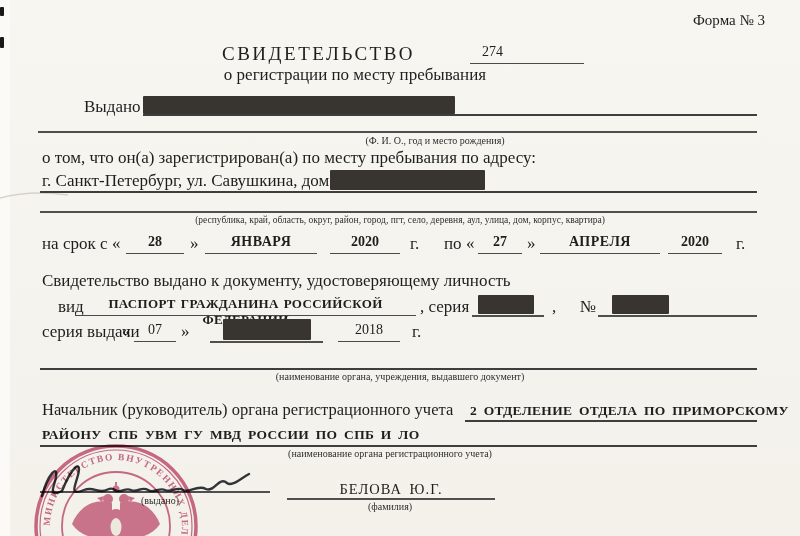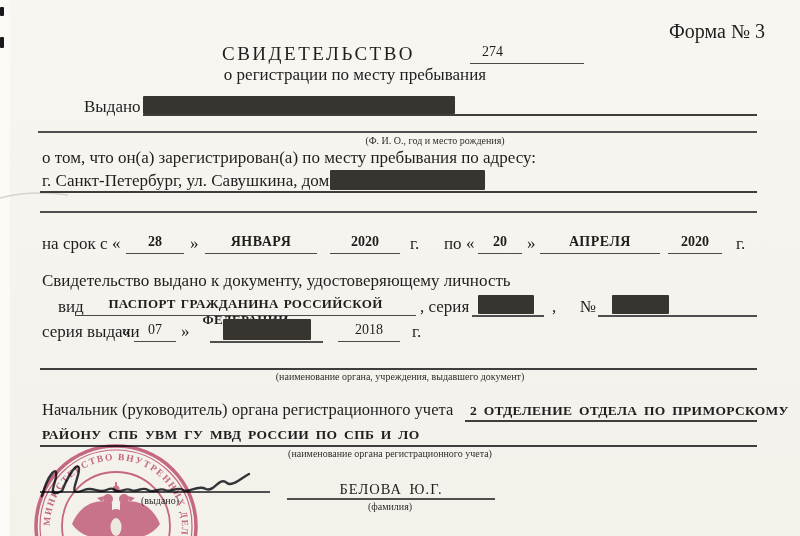--- a/index.html
+++ b/index.html
@@ -26,50 +26,51 @@
 
 <div id="page">
 
   <div class="abs" style="left:0;top:0;width:10px;height:536px;background:#fbfaf6;"></div>
   <div class="abs" style="left:0;top:7px;width:4px;height:9px;background:#191919;border-radius:1px;"></div>
   <div class="abs" style="left:0;top:37px;width:4px;height:11px;background:#191919;border-radius:1px;"></div>
   <svg class="abs" style="left:0;top:186px;" width="70" height="18" viewBox="0 0 70 18">
     <path d="M0,12 Q30,4 68,9" fill="none" stroke="#d6d3ca" stroke-width="1.5"></path>
   </svg>
 
-  <div class="abs" style="left:655px;top:12px;width:110px;text-align:right;font-size:20px;margin-top:8px;">Форма № 3</div>
+  <div class="abs" style="left:655px;top:12px;width:110px;text-align:right;font-size:15px;">Форма № 3</div>
 
   <div class="abs" style="left:222px;top:43px;font-size:19px;letter-spacing:2.5px;">СВИДЕТЕЛЬСТВО</div>
   <div class="abs" style="left:470px;top:44px;width:102px;height:19px;border-bottom:1px solid #4a4a4a;font-size:14px;padding-left:12px;">274</div>
   <div class="abs" style="left:205px;top:65px;width:300px;text-align:center;font-size:17px;">о регистрации по месту пребывания</div>
 
   <div class="abs b17" style="left:84px;top:97px;">Выдано</div>
   <div class="abs redact" style="left:143px;top:96px;width:312px;height:18px;"></div>
   <div class="abs hline2" style="left:143px;top:114px;width:614px;height:2px;"></div>
 
   <div class="abs hline" style="left:38px;top:131px;width:719px;height:1.5px;"></div>
   <div class="abs cap" style="left:330px;top:135px;width:210px;">(Ф. И. О., год и место рождения)</div>
 
   <div class="abs b17" style="left:42px;top:148px;">о том, что он(а) зарегистрирован(а) по месту пребывания по адресу:</div>
   <div class="abs b17" style="left:42px;top:171px;">г. Санкт-Петербург, ул. Савушкина, дом</div>
   <div class="abs redact" style="left:330px;top:170px;width:155px;height:20px;"></div>
   <div class="abs hline2" style="left:40px;top:191px;width:717px;height:2px;"></div>
 
   <div class="abs hline" style="left:40px;top:211px;width:717px;height:1.5px;"></div>
+  <div class="abs cap9" style="left:130px;top:215px;width:540px;">(республика, край, область, округ, район, город, пгт, село, деревня, аул, улица, дом, корпус, квартира)</div>
 
   <div class="abs b17" style="left:42px;top:234px;">на срок с</div>
   <div class="abs b17" style="left:112px;top:234px;">«</div>
   <div class="abs cell cellb" style="left:126px;top:234px;width:58px;height:19px;">28</div>
   <div class="abs b17" style="left:190px;top:234px;">»</div>
   <div class="abs cell cellb" style="left:205px;top:234px;width:112px;height:19px;letter-spacing:.5px;">ЯНВАРЯ</div>
   <div class="abs cell cellb" style="left:330px;top:234px;width:70px;height:19px;">2020</div>
   <div class="abs b17" style="left:410px;top:234px;">г.</div>
   <div class="abs b17" style="left:444px;top:234px;">по</div>
   <div class="abs b17" style="left:466px;top:234px;">«</div>
-  <div class="abs cell cellb" style="left:478px;top:234px;width:44px;height:19px;">20</div>
+  <div class="abs cell cellb" style="left:478px;top:234px;width:44px;height:19px;">27</div>
   <div class="abs b17" style="left:527px;top:234px;">»</div>
   <div class="abs cell cellb" style="left:540px;top:234px;width:120px;height:19px;letter-spacing:.5px;">АПРЕЛЯ</div>
   <div class="abs cell cellb" style="left:668px;top:234px;width:54px;height:19px;">2020</div>
   <div class="abs b17" style="left:736px;top:234px;">г.</div>
 
   <div class="abs b17" style="left:42px;top:271px;">Свидетельство выдано к документу, удостоверяющему личность</div>
 
   <div class="abs b17" style="left:42px;top:297px;margin-left:16px;">вид</div>
   <div class="abs cell" style="left:75px;top:296px;width:341px;height:19px;font-weight:bold;font-size:13px;letter-spacing:.3px;word-spacing:1.5px;">ПАСПОРТ ГРАЖДАНИНА РОССИЙСКОЙ ФЕДЕРАЦИИ</div>
   <div class="abs b17" style="left:420px;top:297px;">, серия</div>

